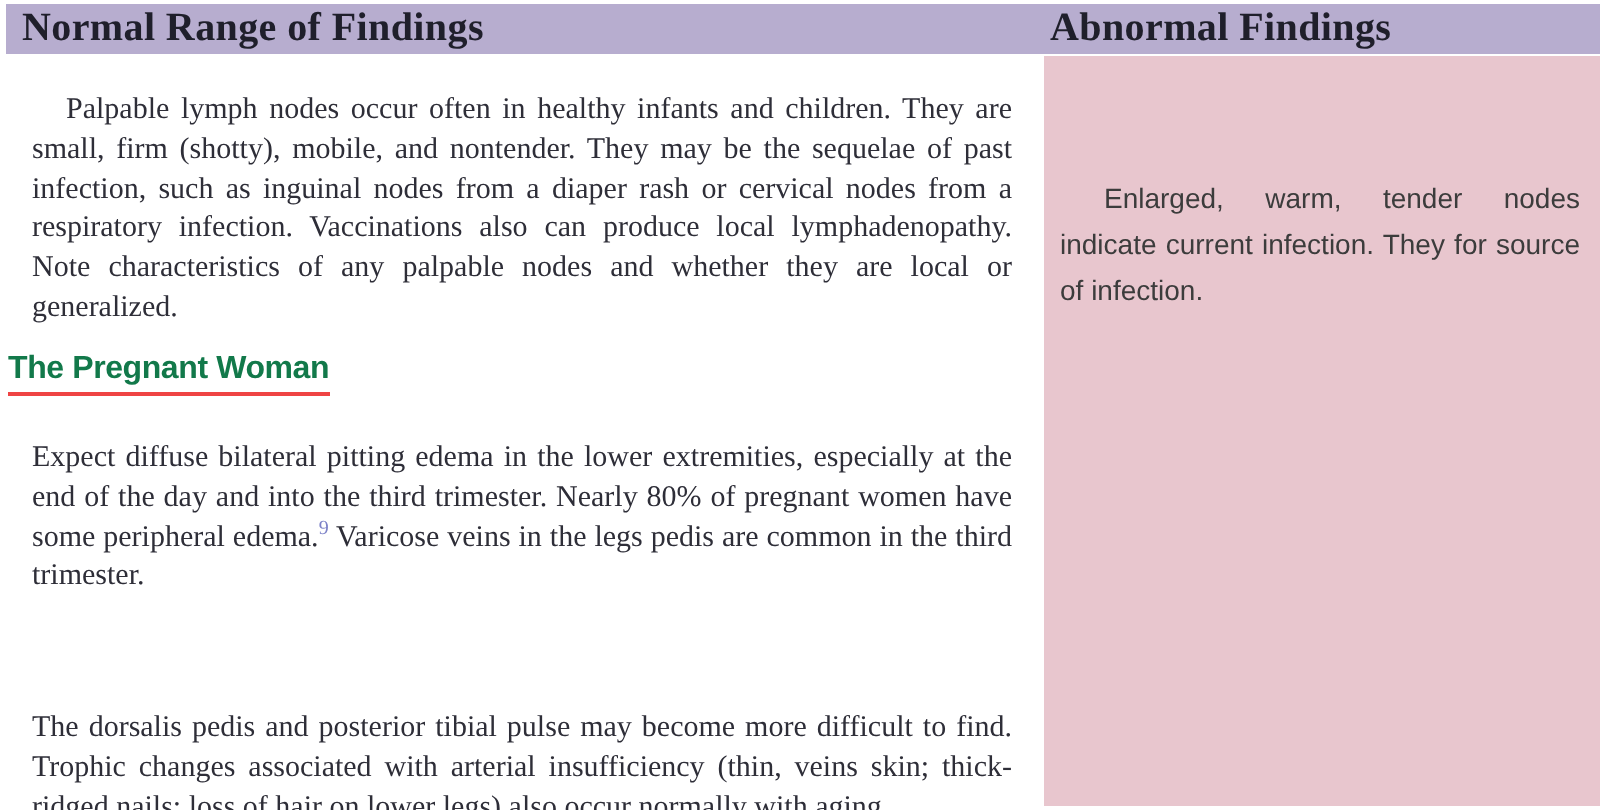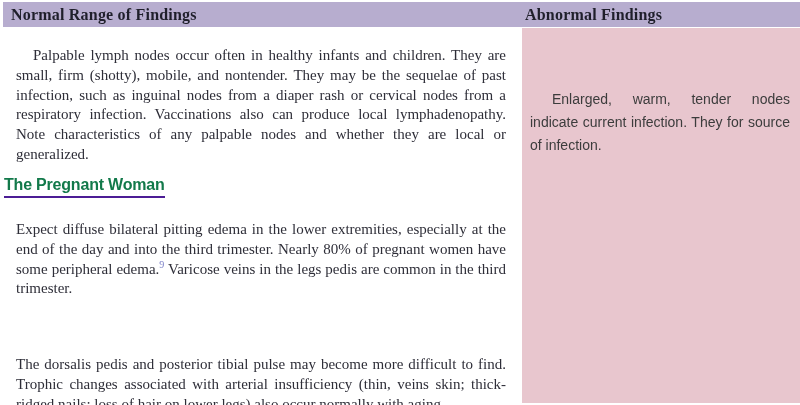--- a/index.html
+++ b/index.html
@@ -15,21 +15,21 @@
     left: 3px; top: 2px;
     width: 797px; height: 25px;
     background: #b7adcf;
   }
   .header-title {
     position: absolute;
     top: 0; height: 25px;
     line-height: 25px;
     font-family: "Liberation Serif", serif;
     font-weight: bold;
-    font-size: 16px;
+    font-size: 20px;
     color: #1f1f2b;
     letter-spacing: 0.2px;
     white-space: nowrap;
   }
   .header-title.left { left: 8px; }
   .header-title.right { left: 522px; width: 200px; text-align: left; }
 
   .normal-col {
     position: absolute;
     left: 4px; top: 28px;
@@ -55,21 +55,21 @@
     font-family: "Liberation Sans", sans-serif;
     font-weight: bold;
     font-size: 16px;
     line-height: 17px;
     color: #12794a;
     letter-spacing: -0.2px;
   }
   .section-heading .underline-wrap {
     display: inline-block;
     padding-bottom: 3px;
-    border-bottom: 2px solid #4c1d95;
+    border-bottom: 2px solid #ef4444;
   }
   .heading-pregnant { top: 148px; }
   .heading-aging { top: 285px; }
 
   sup.ref {
     font-size: 10px;
     color: #7d82c8;
     line-height: 0;
     vertical-align: super;
   }

